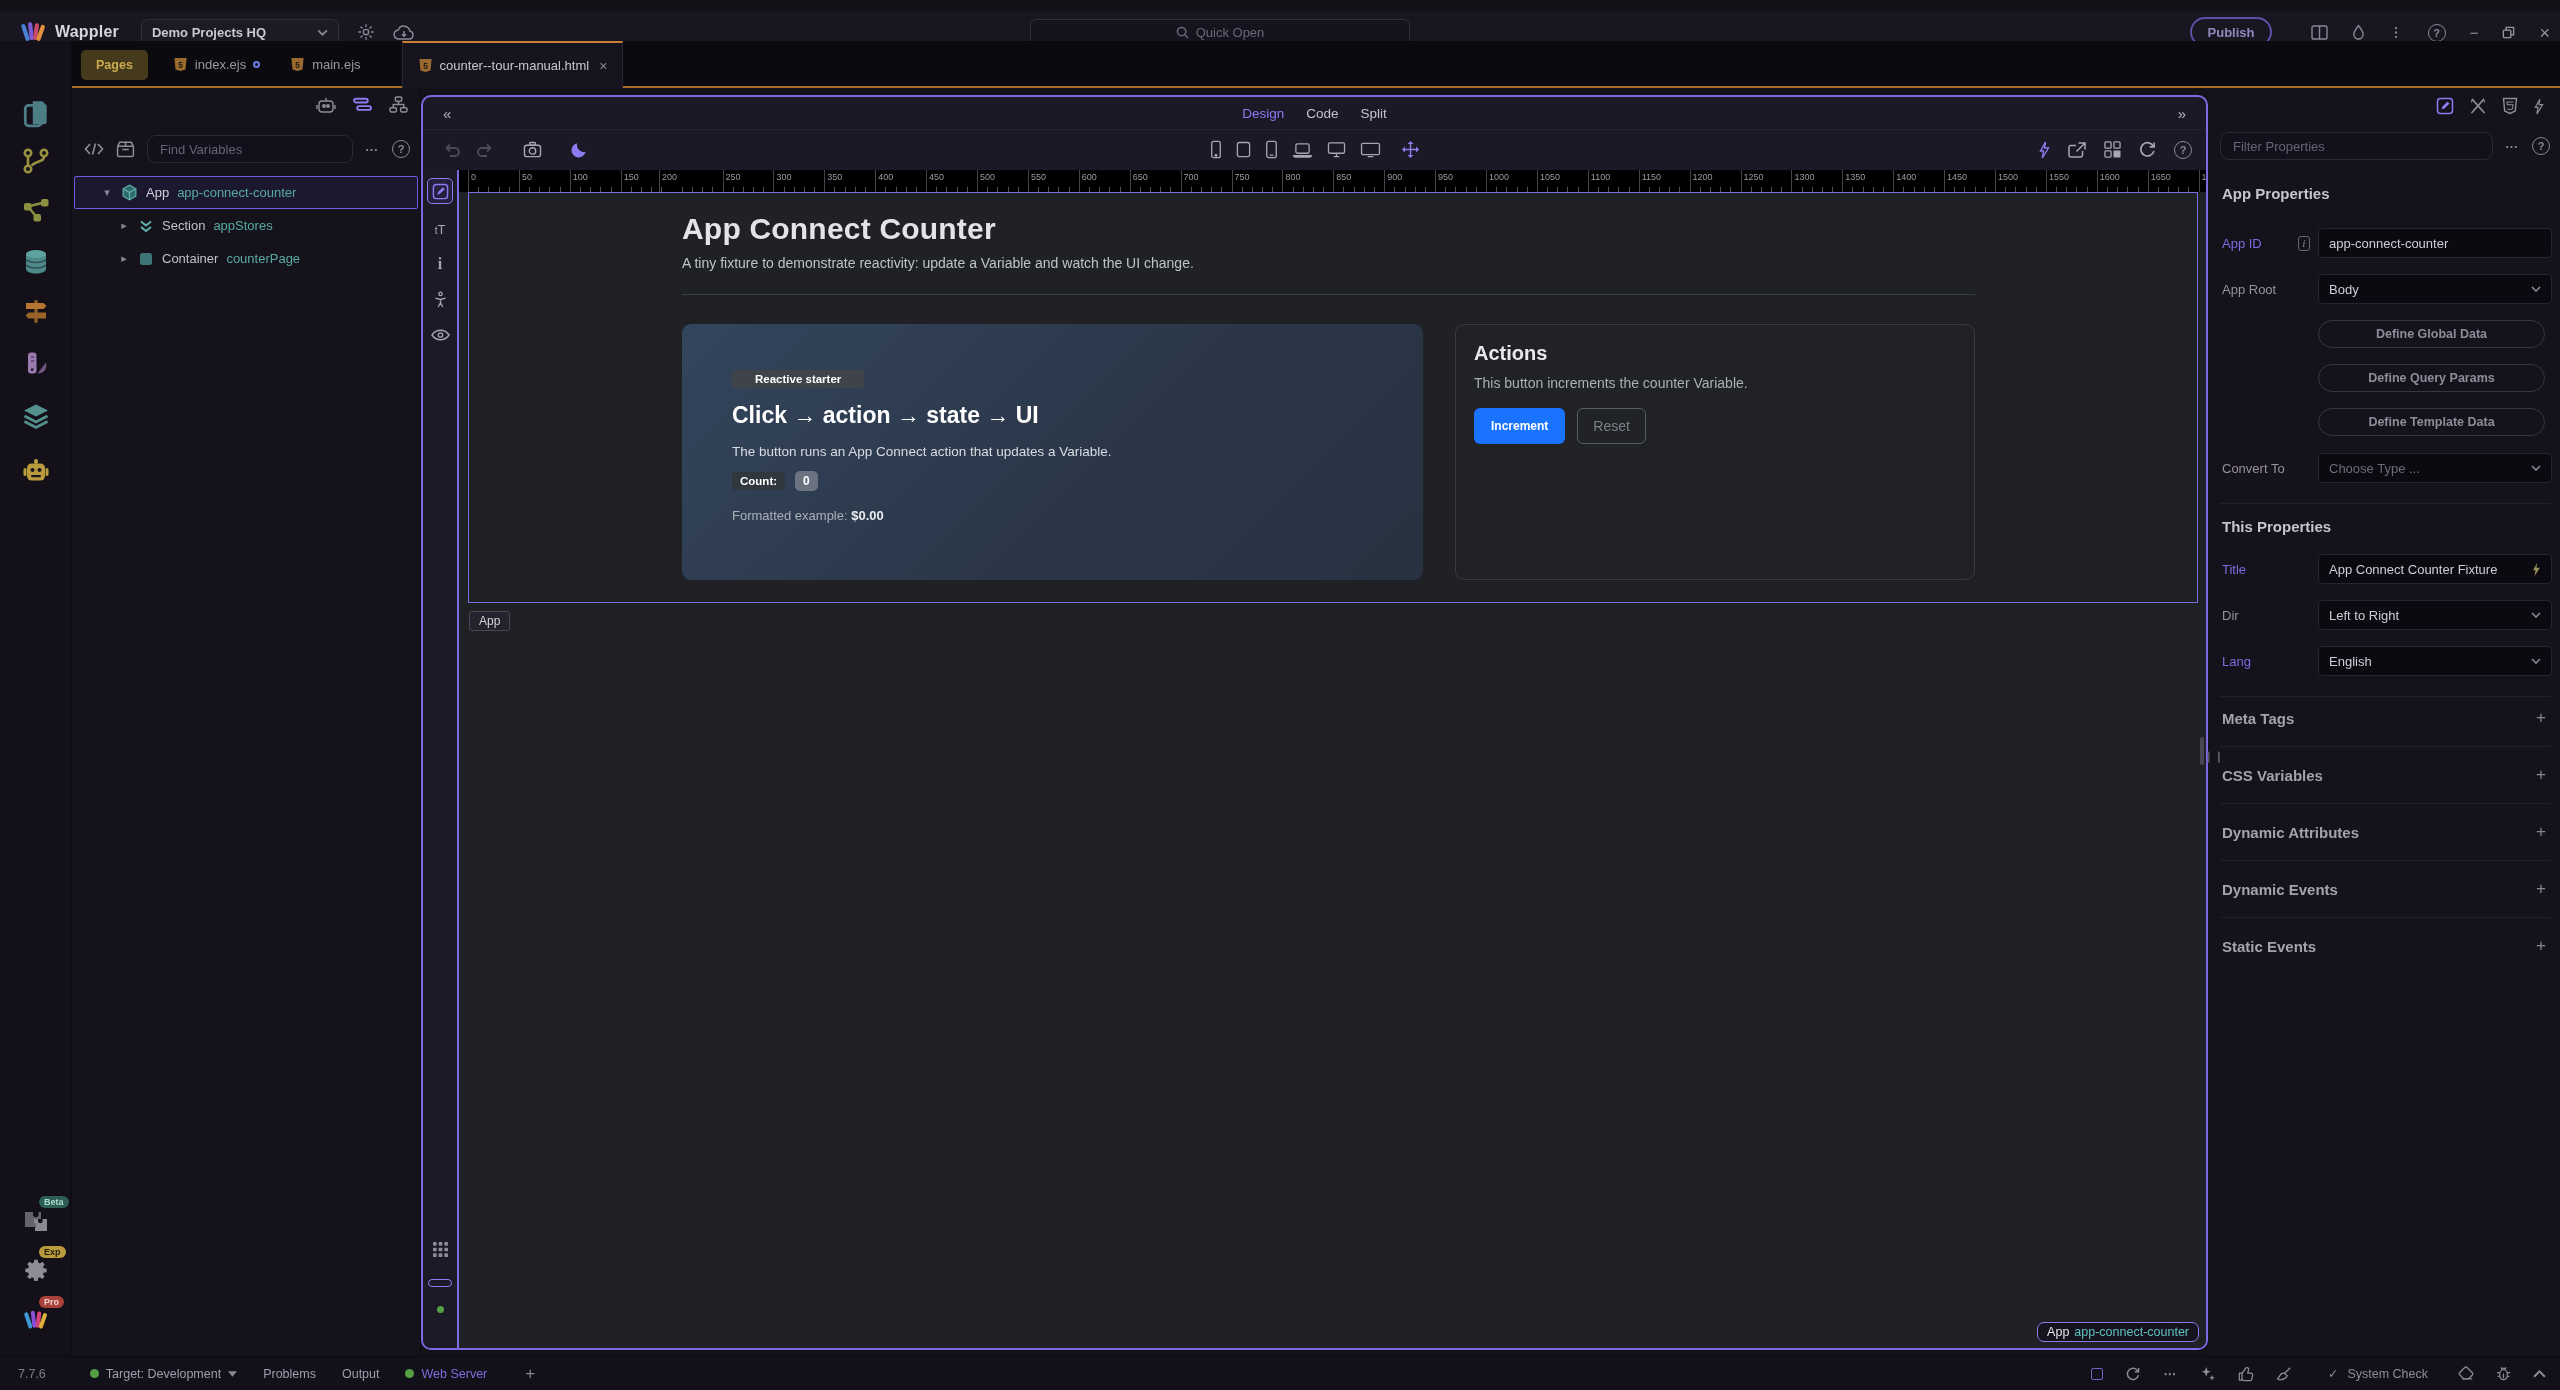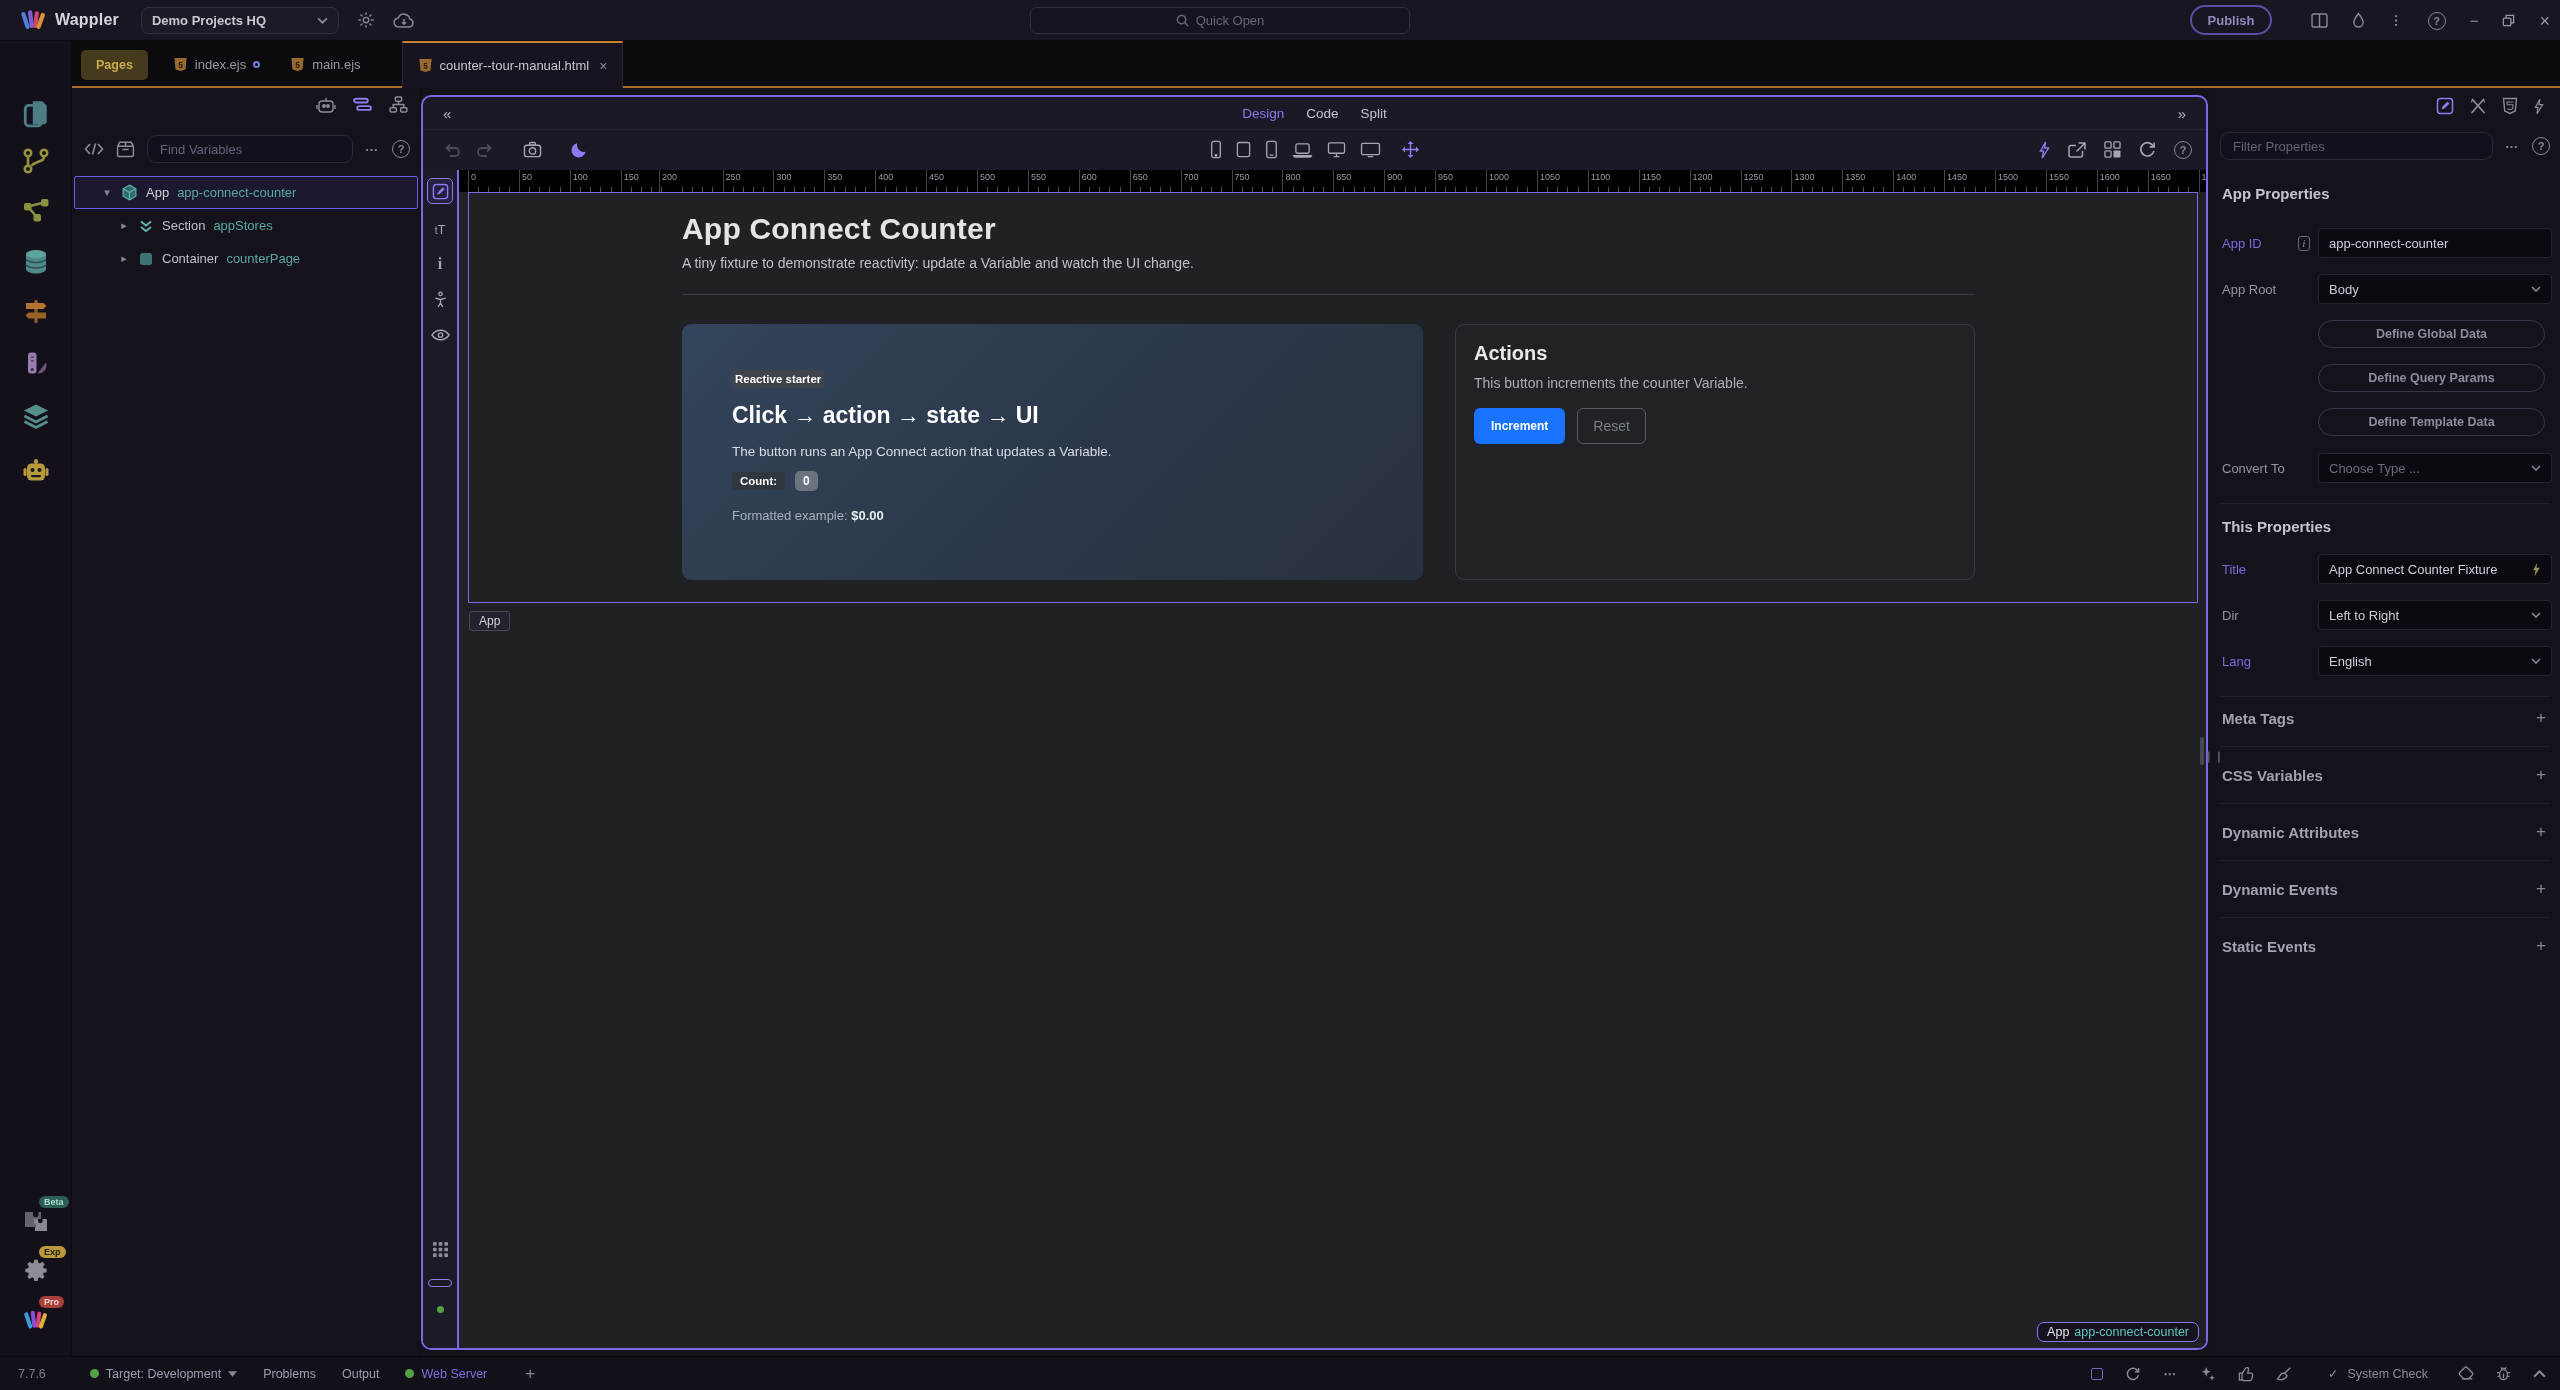--- a/index.html
+++ b/index.html
@@ -2,21 +2,21 @@
 <html><head>
 <meta charset="utf-8">
 <style>
   *{margin:0;padding:0;box-sizing:border-box}
   html,body{width:2560px;height:1390px;overflow:hidden}
   body{font-family:"Liberation Sans",sans-serif;background:#141119;color:#c7c4cf;font-size:13px}
   .abs{position:absolute}
   svg{display:block}
 
   
-  #topbar{position:absolute;left:0;top:0;width:2560px;height:41px;background:#191622;border-bottom:1px solid #0c0b10;display:flex;align-items:center}
+  #topbar{position:absolute;left:0;top:12px;width:2560px;height:41px;background:#191622;border-bottom:1px solid #0c0b10;display:flex;align-items:center}
   .logo-wrap{display:flex;align-items:center;gap:8px;margin-left:20px}
   .logo-text{font-size:16px;font-weight:bold;color:#d6d4dc;letter-spacing:.2px}
   .proj-select{margin-left:22px;width:198px;height:27px;border:1px solid #322e3e;border-radius:7px;background:#1d1a26;display:flex;align-items:center;padding:0 10px;gap:8px}
   .proj-select span{flex:1;color:#c9c7d0;font-size:13px;font-weight:bold}
   .tb-icon{margin-left:18px;color:#8a8794;display:flex;align-items:center}
   .quick-open{position:absolute;left:1030px;top:7px;width:380px;height:27px;border:1px solid #322e3e;border-radius:7px;background:#16131e;display:flex;align-items:center;justify-content:center;gap:7px;color:#6a6676}
   .publish{position:absolute;right:288px;top:5px;width:82px;height:30px;border:2px solid #5b4fa8;border-radius:999px;background:transparent;color:#9089bd;font-weight:bold;font-size:13px;display:flex;align-items:center;justify-content:center}
   .tb-right{position:absolute;right:10px;top:0;height:41px;display:flex;align-items:center;gap:24px}
   .win-glyph{color:#9a97a2;font-size:15px;line-height:1}
 
@@ -74,21 +74,21 @@
   .rtick.major span{position:absolute;left:3px;top:2px;font-size:9px;color:#9b98a2;white-space:nowrap}
   .canvas{position:absolute;top:22px;left:0;right:0;bottom:0;background:#1f2125}
   .app-outline{position:absolute;left:9px;top:0;width:1730px;height:411px;border:1px solid #7c6ce8}
   .app-tag{position:absolute;left:10px;top:419px;background:#24222c;border:1px solid #4a4656;border-radius:3px;color:#d5d3da;font-size:12px;padding:2px 9px}
   .pg{position:absolute;left:223px;width:1293px}
   .pg-h1{top:20px;font-size:30px;font-weight:bold;color:#e4e3e6;letter-spacing:.2px}
   .pg-sub{top:63px;font-size:14px;color:#bfc3c8}
   .pg-hr{top:102px;height:1px;background:#3a3d43}
   .cards{position:absolute;left:223px;top:132px;width:1293px;display:flex;gap:32px}
   .hero-card{width:741px;height:256px;border-radius:9px;background:linear-gradient(135deg,#33455c 0%,#2b3749 55%,#283140 100%);padding:46px 50px;position:relative}
-  .hero-badge{display:inline-block;background:#3f444b;color:#fff;font-size:11.5px;font-weight:bold;padding:3px 3px;border-radius:4px}
+  .hero-badge{display:inline-block;background:#3f444b;color:#fff;font-size:11.5px;font-weight:bold;padding:3px 23px;border-radius:4px}
   .hero-h{margin-top:14px;font-size:23px;font-weight:bold;color:#fff}
   .hero-p{margin-top:15px;font-size:13.5px;color:#d8dde2}
   .count-row{margin-top:12px;display:flex;align-items:center;gap:10px}
   .count-label{background:#31373e;color:#fff;font-size:11.5px;font-weight:bold;padding:3px 8px;border-radius:4px}
   .count-pill{background:#6b7280;color:#fff;font-size:12px;font-weight:bold;padding:3px 8px;border-radius:5px}
   .fmt-row{margin-top:17px;font-size:13px;color:#a9b0b8}
   .fmt-row b{color:#e8ecef}
   .actions-card{width:520px;height:256px;border-radius:9px;background:#212226;border:1px solid #393b40;padding:17px 18px}
   .actions-h{font-size:20px;font-weight:bold;color:#e8e9ea}
   .actions-p{margin-top:10px;font-size:14px;color:#aab0b6}

